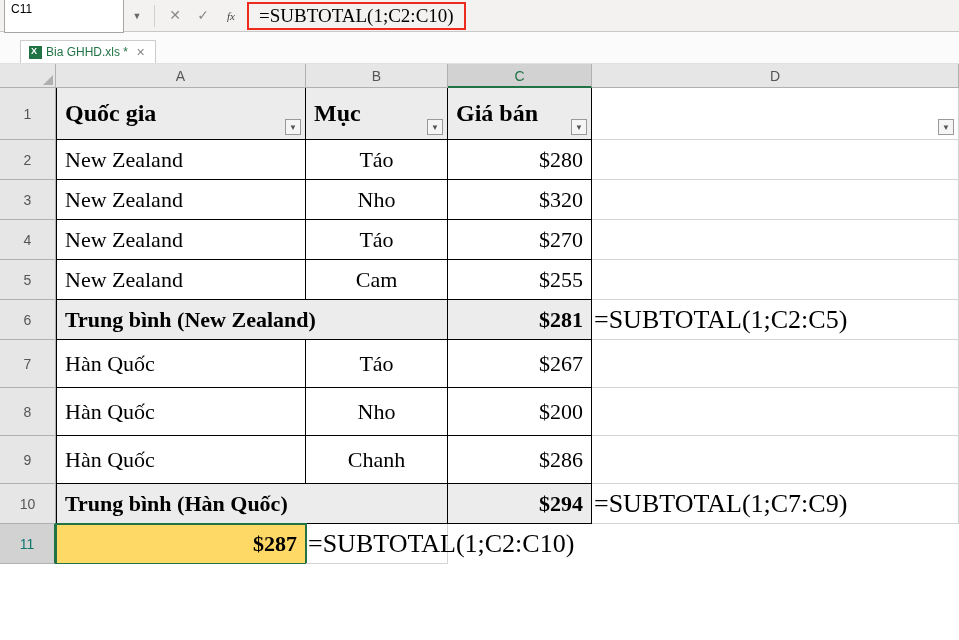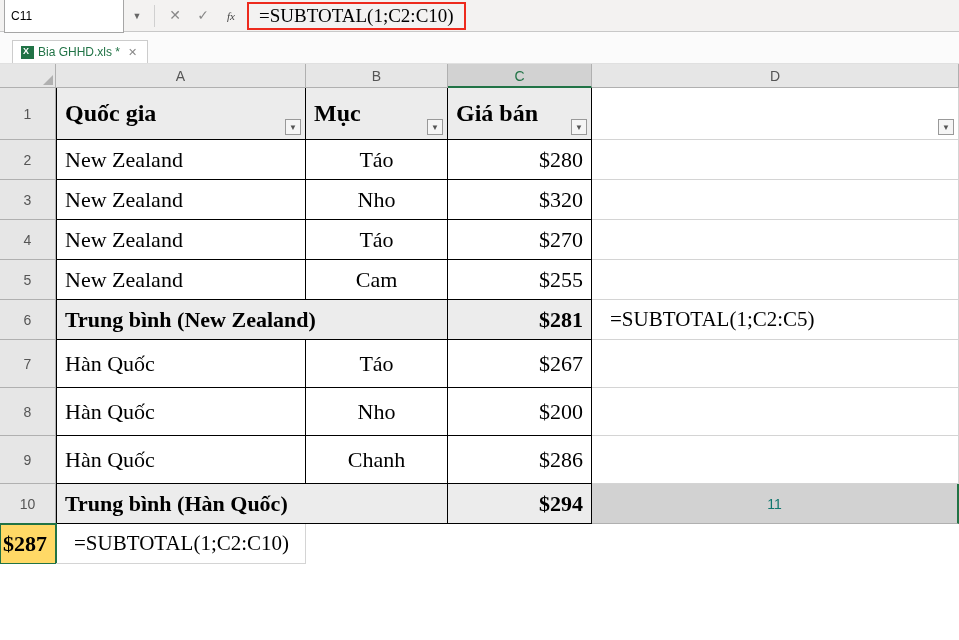--- a/index.html
+++ b/index.html
@@ -1,24 +1,24 @@
 <!DOCTYPE html>
 <html><head>
 <meta charset="utf-8">
 <style>
 *{box-sizing:border-box;margin:0;padding:0}
 body{font-family:"Segoe UI","Times New Roman",serif;background:#fff;font-size:14px;color:#000;user-select:none}
 .topbar{display:flex;align-items:center;height:32px;border-bottom:1px solid #c8c8c8;background:#f3f2f1;padding:0 4px;gap:4px}
-.namebox{width:120px;height:24px;border:1px solid #a6a6a6;background:#fff;display:flex;align-items:center;padding:16px 6px;font-family:"Segoe UI",sans-serif;font-size:12px}
+.namebox{width:120px;height:24px;border:1px solid #a6a6a6;background:#fff;display:flex;align-items:flex-end;padding:16px 6px;font-family:"Segoe UI",sans-serif;font-size:12px}
 .namebox-dd{width:18px;height:24px;display:flex;align-items:center;justify-content:center;color:#666;font-size:9px}
 .sep{width:1px;height:22px;background:#d0d0d0;margin:0 4px}
 .fx-btn{width:24px;height:24px;display:flex;align-items:center;justify-content:center;color:#888;font-family:serif}
 .fx-btn.fx{font-style:italic;color:#444;font-size:11px}
 .fx-box{border:2px solid #ed2a1d;padding:2px 10px;height:28px;display:flex;align-items:center;font-family:"Times New Roman",serif;font-size:19px}
-.tabs{display:flex;align-items:end;height:32px;padding-left:12px;background:#fbfbfb;border-bottom:1px solid #e0e0e0}
+.tabs{display:flex;align-items:end;height:32px;padding-left:20px;background:#fbfbfb;border-bottom:1px solid #e0e0e0}
 .tab{padding:4px 10px 4px 8px;background:#fff;border:1px solid #ccc;border-bottom:none;font-family:"Segoe UI",sans-serif;font-size:12px;color:#217346;display:flex;align-items:center;gap:4px}
 .excel-ico{width:13px;height:13px;background:#217346;display:inline-block;position:relative}
 .excel-ico::before{content:"X";color:#fff;font-size:9px;font-weight:bold;position:absolute;left:2px;top:0}
 .tab-x{color:#888;margin-left:4px;font-size:11px}
 .grid{display:grid;grid-template-columns:56px 250px 142px 144px auto;font-family:"Times New Roman",serif}
 .col-header{background:#e6e6e6;border-right:1px solid #b0b0b0;border-bottom:1px solid #b0b0b0;text-align:center;font-family:"Segoe UI",sans-serif;font-size:14px;color:#555;height:24px;line-height:24px}
 .col-header.sel{background:#d2d2d2;border-bottom:2px solid #217346;color:#217346}
 .corner{background:#e6e6e6;border-right:1px solid #b0b0b0;border-bottom:1px solid #b0b0b0;position:relative}
 .corner::after{content:"";position:absolute;right:2px;bottom:2px;width:0;height:0;border-left:10px solid transparent;border-bottom:10px solid #b0b0b0}
 .row-header{background:#e6e6e6;border-right:1px solid #b0b0b0;border-bottom:1px solid #b0b0b0;text-align:center;font-family:"Segoe UI",sans-serif;font-size:14px;color:#555;display:flex;align-items:center;justify-content:center}
@@ -30,21 +30,21 @@
 .hd{background:#ececec;font-weight:bold;justify-content:flex-start;font-size:24px;border-right:1px solid #000;border-bottom:1px solid #000}
 .hd.first{border-left:1px solid #000}
 .tbl{border-right:1px solid #000;border-bottom:1px solid #000}
 .tbl.first{border-left:1px solid #000}
 .center{justify-content:center}
 .right{justify-content:flex-end}
 .sub{background:#ececec;font-weight:bold}
 .sel-cell{outline:2px solid #217346;outline-offset:-1px;background:#ffd966}
 .sel-row{background:#ffd966;font-weight:bold}
 .dd-arrow{position:absolute;right:4px;bottom:4px;width:16px;height:16px;border:1px solid #999;background:#f5f5f5;display:flex;align-items:center;justify-content:center;font-size:8px;color:#555}
-.d-col{font-size:21px;padding-left:18px}
+.d-col{font-size:26px;padding-left:2px}
 </style>
 </head>
 <body>
 
 <div class="topbar">
   <div class="namebox">
       <span>C11</span>
     </div>
   <div class="namebox-dd">▼</div>
   <div class="sep"></div>
@@ -133,17 +133,18 @@
 
   <div class="row-header r-t">9</div>
   <div class="cell tbl first r-t">Hàn Quốc</div>
   <div class="cell tbl center r-t">Chanh</div>
   <div class="cell tbl right r-t">$286</div>
   <div class="cell r-t d-col"></div>
 
   <div class="row-header r-d">10</div>
   <div class="cell tbl first sub r-d" style="grid-column:2/4">Trung bình (Hàn Quốc)</div>
   <div class="cell tbl right sub r-d">$294</div>
+  <div class="cell r-d d-col">=SUBTOTAL(1;C7:C9)</div>
 
   <div class="row-header sel r-d">11</div>
   <div class="cell tbl right sel-cell r-d" style="font-weight:bold">$287</div>
   <div class="cell r-d d-col">=SUBTOTAL(1;C2:C10)</div>
 </div>
 
 </body></html>

